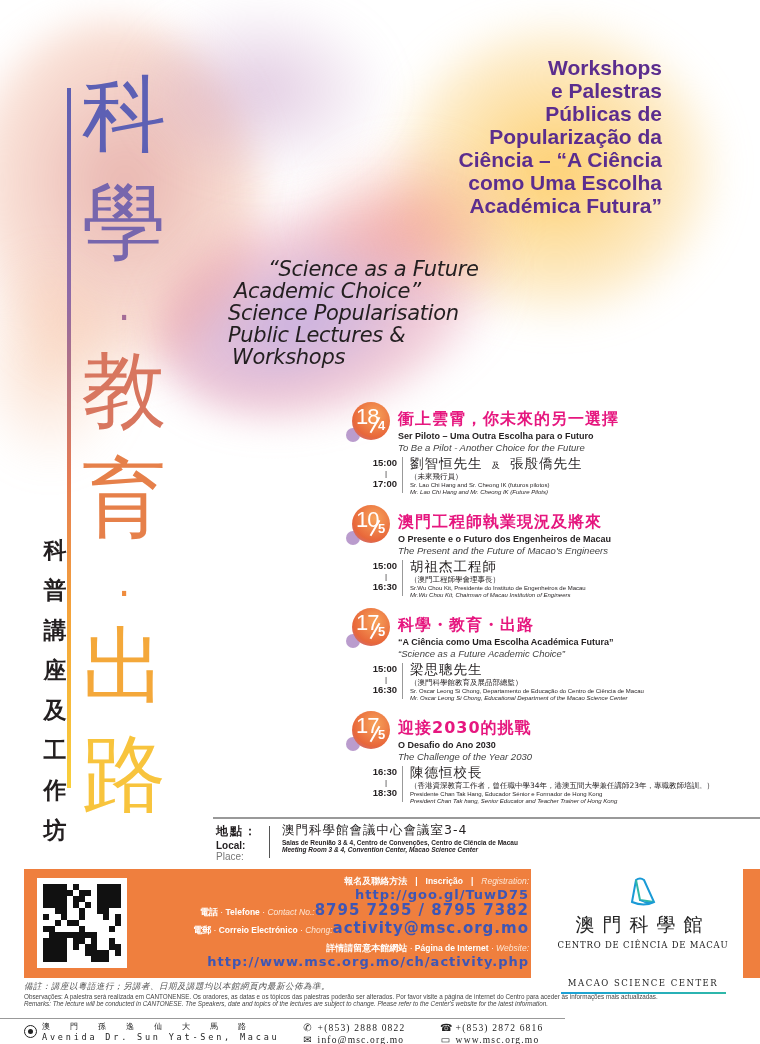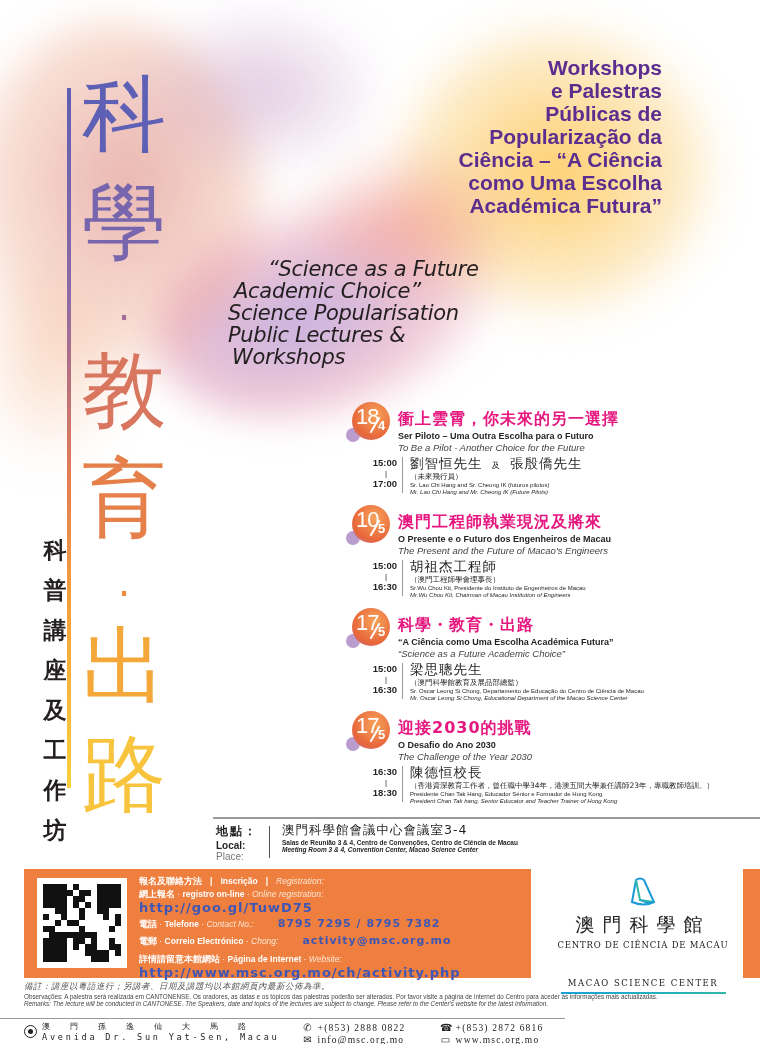--- a/index.html
+++ b/index.html
@@ -73,28 +73,28 @@
   .venue-body .pt { font-family: "Liberation Sans", sans-serif; font-size: 6.5px; font-weight: bold; }
   .venue-body .en { font-family: "Liberation Sans", sans-serif; font-size: 6.5px; font-style: italic; font-weight: bold; }
 
   
   .reg-bar { position: absolute; left: 24px; top: 869px; width: 507px; height: 109px; background: #ef7f3e; }
   .reg-bar-right { position: absolute; left: 743px; top: 869px; width: 17px; height: 109px; background: #ef7f3e; }
   .qr { position: absolute; left: 13px; top: 9px; width: 90px; height: 90px; background: #fff; padding: 6px; }
   .qr-grid { width: 78px; height: 78px; display: grid; grid-template-columns: repeat(13, 6px); grid-template-rows: repeat(13, 6px); }
   .qr-grid i { display: block; }
   .qr-grid i.on { background: #111; }
-  .reg-content { position: absolute; left: 115px; top: 6px; width: 390px; color: #fff; font-family: "Liberation Sans", sans-serif; }
+  .reg-content { position: absolute; left: 115px; top: 6px; width: 390px; color: #fff; font-family: "Liberation Sans", sans-serif; text-align: right; }
   .reg-row { font-size: 8.5px; white-space: nowrap; line-height: 13px; }
   .reg-row .zh { font-family: "DejaVu Sans", sans-serif; font-weight: bold; font-size: 9px; }
   .reg-row .b { font-weight: bold; }
   .reg-row .i { font-style: italic; color: #fde6d4; }
   .reg-row .sep { margin: 0 8px; font-weight: bold; }
   .reg-link { color: #3e56b5; font-weight: bold; font-size: 13px; letter-spacing: 1px; line-height: 13px; font-family: "DejaVu Sans", sans-serif; }
-  .reg-big { color: #3e56b5; font-weight: bold; font-size: 11px; letter-spacing: 1px; margin-left: 24px; font-family: "DejaVu Sans", sans-serif; }
+  .reg-big { color: #3e56b5; font-weight: bold; font-size: 15px; letter-spacing: 1px; margin-left: 0; font-family: "DejaVu Sans", sans-serif; }
 
   
   .logo { position: absolute; left: 548px; top: 876px; width: 190px; text-align: center; }
   .logo-icon { width: 34px; height: 32px; margin: 0 auto; }
   .logo-zh { font-family: "DejaVu Serif", serif; font-size: 19px; letter-spacing: 8px; color: #222; margin-top: 4px; }
   .logo-pt { font-family: "DejaVu Serif", serif; font-size: 8.5px; letter-spacing: 0.8px; color: #222; margin-top: 2px; }
   .logo-en { font-family: "DejaVu Serif", serif; font-size: 8.5px; letter-spacing: 1.5px; color: #222; margin-top: 28px; }
   .logo-rule { width: 165px; height: 2px; margin: 4px auto 0; background: linear-gradient(90deg, #1aa0d8, #2fb8a8); }
 
   
@@ -443,23 +443,20 @@
         <i class="on"></i>
         <i class="on"></i>
         <i></i>
         <i></i>
       </div>
   </div>
   <div class="reg-content">
     <div class="reg-row">
       <span class="zh">報名及聯絡方法</span><span class="sep">|</span><span class="b">Inscrição</span><span class="sep">|</span><span class="i">Registration:</span>
     </div>
-    <div class="reg-row">
-      <span class="zh">網上報名</span> · <span class="b">registro on-line</span> · <span class="i">Online registration:</span>
-    </div>
     <div class="reg-link">http://goo.gl/TuwD75</div>
     <div class="reg-row" style="margin-top:3px;">
       <span class="zh">電話</span> · <span class="b">Telefone</span> · <span class="i">Contact No.:</span><span class="reg-big">8795 7295 / 8795 7382</span>
     </div>
     <div class="reg-row" style="margin-top:3px;">
       <span class="zh">電郵</span> · <span class="b">Correio Electrónico</span> · <span class="i">Chong:</span><span class="reg-big">activity@msc.org.mo</span>
     </div>
     <div class="reg-row" style="margin-top:5px;">
       <span class="zh">詳情請留意本館網站</span> · <span class="b">Página de Internet</span> · <span class="i">Website:</span>
     </div>

